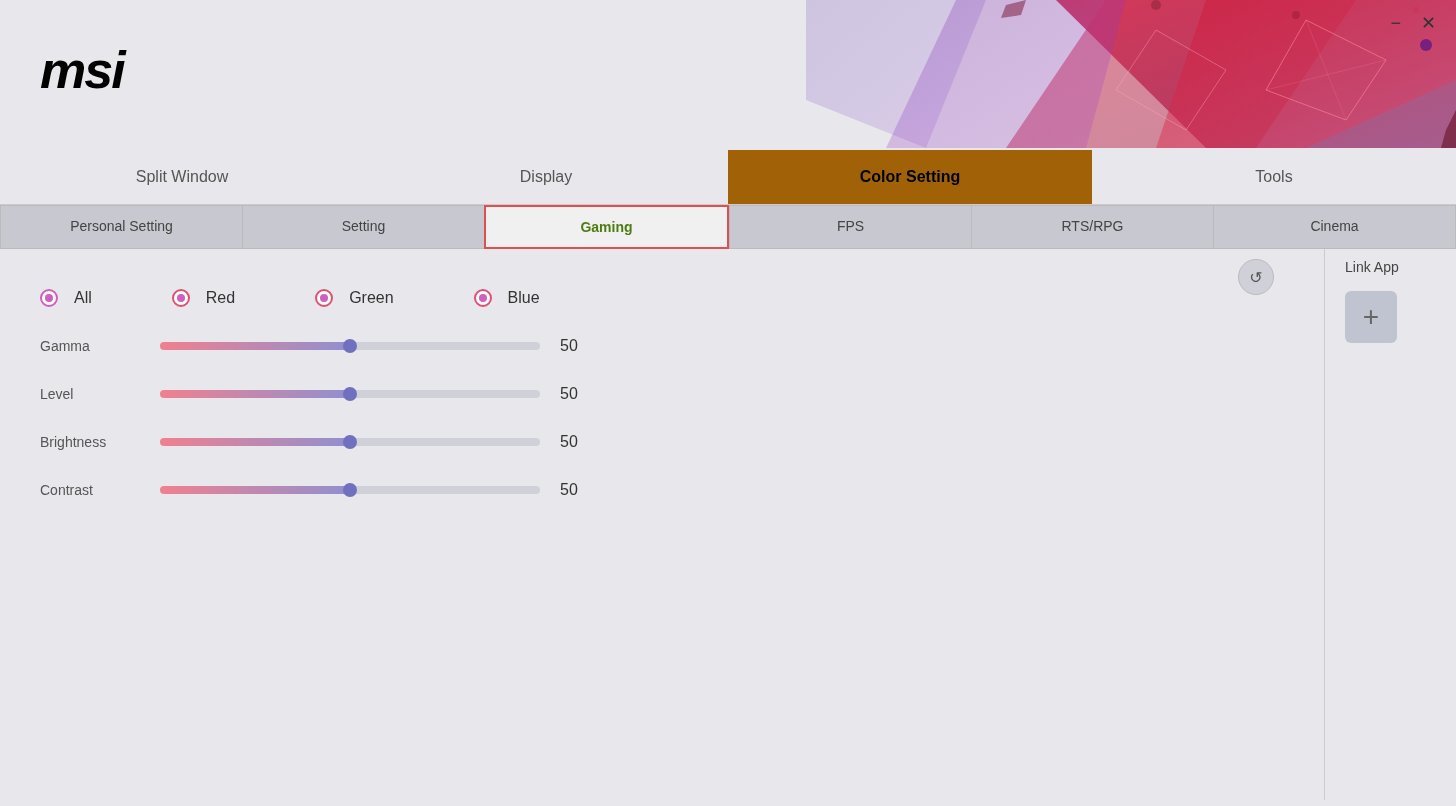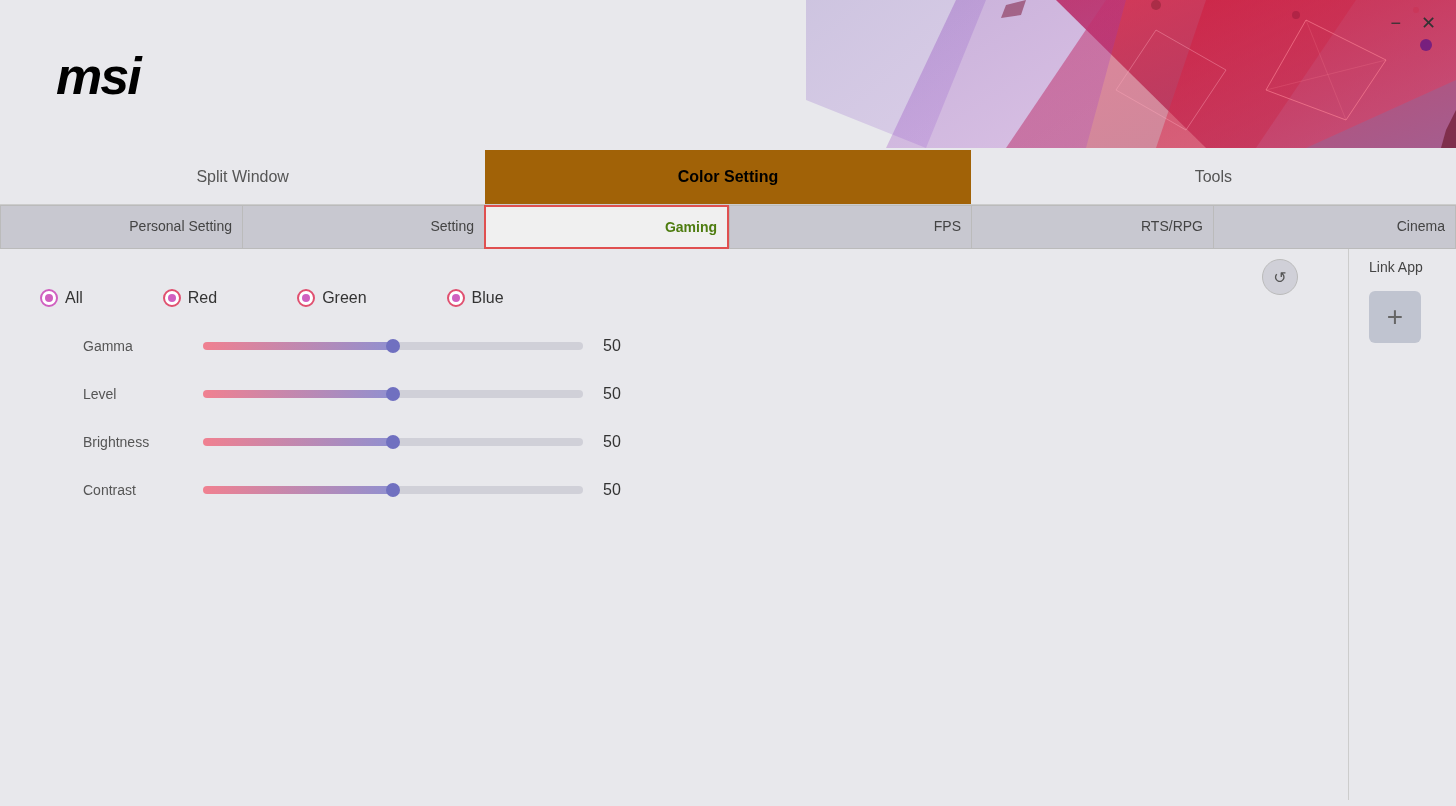--- a/index.html
+++ b/index.html
@@ -16,26 +16,25 @@
     .header {
       position: relative;
       height: 150px;
       background: #e8e8ec;
       overflow: hidden;
     }
 
     
     .logo-area {
       position: absolute;
-      top: 46px;
+      top: 40px;
       left: 40px;
       display: flex;
       align-items: center;
       gap: 14px;
-      margin-left: 16px;
     }
 
     .msi-logo {
       font-size: 52px;
       font-weight: 900;
       font-style: italic;
       color: #000;
       letter-spacing: -2px;
       font-family: Arial Black, sans-serif;
     }
@@ -97,21 +96,21 @@
     
     .sub-tabs {
       display: flex;
       background: #d0d0d8;
       padding: 0;
     }
 
     .sub-tab {
       flex: 1;
       padding: 12px 10px;
-      text-align: right;
+      text-align: center;
       font-size: 14px;
       color: #444;
       cursor: pointer;
       background: #c8c8d0;
       border: 1px solid #bbb;
       border-right: none;
       position: relative;
     }
 
     .sub-tab:last-child {
@@ -161,21 +160,21 @@
     .radio-group {
       display: flex;
       gap: 80px;
       margin-bottom: 30px;
       margin-top: 20px;
     }
 
     .radio-item {
       display: flex;
       align-items: center;
-      gap: 7px;
+      gap: 16px;
       cursor: pointer;
     }
 
     .radio-circle {
       width: 18px;
       height: 18px;
       border-radius: 50%;
       border: 2px solid #d060c0;
       display: flex;
       align-items: center;
@@ -195,21 +194,20 @@
       font-size: 16px;
       color: #333;
     }
 
     
     .slider-row {
       display: flex;
       align-items: center;
       margin-bottom: 30px;
       gap: 20px;
-      margin-left: 43px;
     }
 
     .slider-label {
       width: 100px;
       font-size: 14px;
       color: #555;
       flex-shrink: 0;
     }
 
     .slider-track-container {
@@ -256,21 +254,21 @@
     .slider-value {
       width: 40px;
       font-size: 16px;
       color: #333;
       font-weight: 500;
       text-align: left;
     }
 
     
     .right-panel {
-      width: 108px;
+      width: 132px;
       padding: 10px 20px;
       border-left: 1px solid #ccc;
       display: flex;
       flex-direction: column;
       align-items: flex-start;
       gap: 16px;
     }
 
     .link-app-label {
       font-size: 14px;
@@ -374,20 +372,23 @@
   <div class="window-controls">
     <button class="win-btn">−</button>
     <button class="win-btn">✕</button>
   </div>
 </div>
 
 <div class="nav-tabs">
   <div class="nav-tab">
     <span>Split Window</span>
   </div>
+  <div class="nav-tab">
+    <span>Display</span>
+  </div>
   <div class="nav-tab active">
     <span>Color Setting</span>
   </div>
   <div class="nav-tab">
     <span>Tools</span>
   </div>
 </div>
 
 <div class="sub-tabs">
   <div class="sub-tab">

